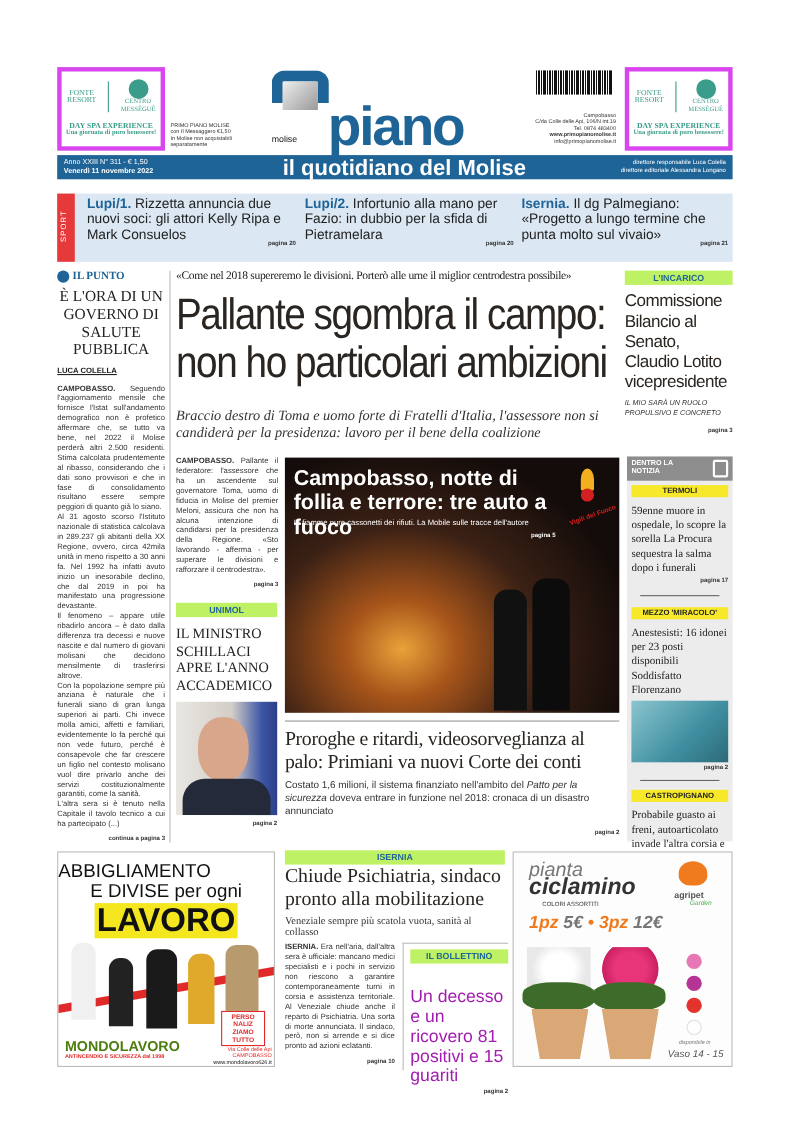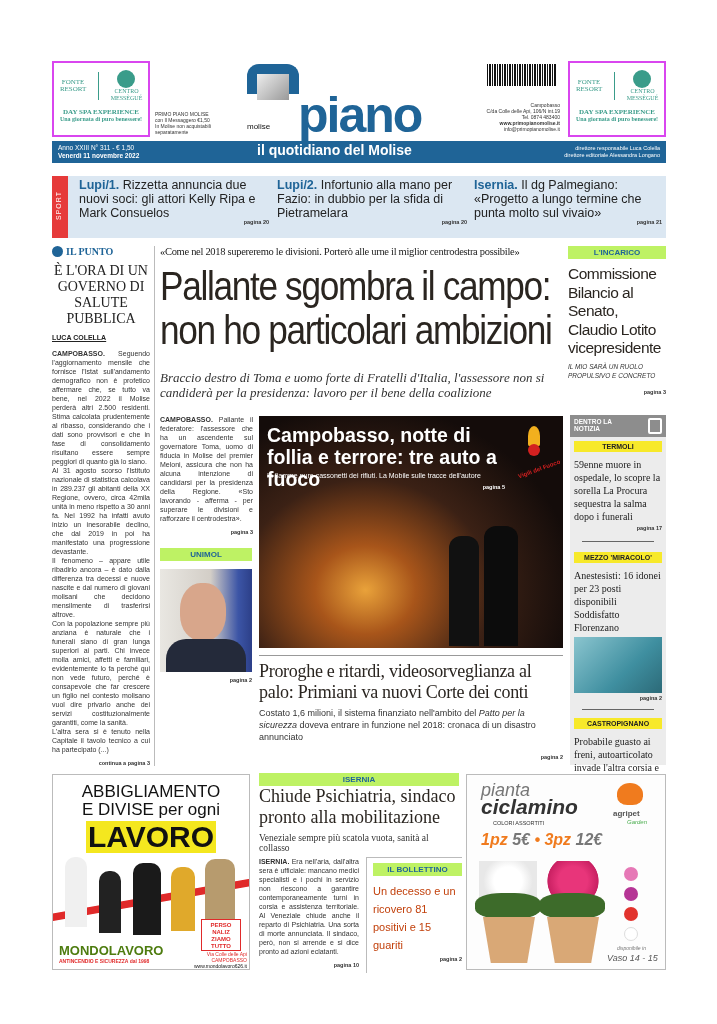--- a/index.html
+++ b/index.html
@@ -1,19 +1,19 @@
 <!DOCTYPE html>
 <html><head>
 <meta charset="utf-8">
 <style>
 *{box-sizing:border-box;margin:0;padding:0}
 body{width:717px;height:1024px;background:#fff;position:relative;overflow:hidden;font-family:"Liberation Sans",sans-serif;color:#222}
 .abs{position:absolute}
 .serif{font-family:Liberation Serif, serif}
-.ad-spa{border:2px solid #d946ef;background:#fff;width:98px;height:76px;text-align:center}
+.ad-spa{border:4px solid #d946ef;background:#fff;width:98px;height:76px;text-align:center}
 .ad-spa .logos{display:flex;justify-content:center;align-items:center;gap:6px;margin-top:6px;height:34px}
 .ad-spa .fonte{font-family:"Liberation Serif",serif;font-size:7px;color:#3a9c8a;line-height:7px}
 .ad-spa .sep{width:1px;height:28px;background:#3a9c8a}
 .ad-spa .circle{width:18px;height:18px;border-radius:50%;background:#3a9c8a;margin:0 auto}
 .ad-spa .centro{font-family:"Liberation Serif",serif;font-size:6px;color:#3a9c8a;line-height:7px}
 .ad-spa .day{font-family:"Liberation Serif",serif;font-weight:bold;color:#3a9c8a;font-size:7px;margin-top:5px}
 .ad-spa .una{font-family:"Liberation Serif",serif;font-weight:bold;color:#3a9c8a;font-size:6px}
 .tiny{font-size:5px;line-height:6px;color:#333}
 .bluebar{background:#1f6497;color:#fff}
 .pg{font-size:5.5px;font-weight:bold;color:#333;text-align:right}
@@ -71,21 +71,21 @@
   </div>
   <div class="day">DAY SPA EXPERIENCE</div>
   <div class="una">Una giornata di puro benessere!</div>
 </div>
 
 <div class="abs bluebar" style="left:52px;top:141px;width:614px;height:22px">
   <div class="abs" style="left:6px;top:3px;font-size:6.5px;line-height:8px">
     <div>Anno XXIII N° 311 - € 1,50</div>
     <div style="font-weight:bold">Venerdì 11 novembre 2022</div>
   </div>
-  <div class="abs" style="left:205px;top:1px;font-size:14px;font-weight:bold">il quotidiano del Molise</div>
+  <div class="abs" style="left:205px;top:1px;font-size:20px;font-weight:bold">il quotidiano del Molise</div>
   <div class="abs" style="right:6px;top:4px;font-size:5.5px;line-height:7px;text-align:right">
     <div>direttore responsabile Luca Colella</div>
     <div>direttore editoriale Alessandra Longano</div>
   </div>
 </div>
 
 <div class="abs" style="left:52px;top:176px;width:614px;height:62px;background:#dbe7f2">
   <div class="abs" style="left:0;top:0;width:16px;height:62px;background:#e63a3a">
     <div class="abs" style="left:3px;top:44px;transform:rotate(-90deg);transform-origin:left top;color:#fff;font-size:7px;letter-spacing:1px;white-space:nowrap">SPORT</div>
   </div>
@@ -139,20 +139,21 @@
   <div class="abs" style="right:58px;top:68px;color:#fff;font-size:5.5px;font-weight:bold">pagina 5</div>
   <div class="abs" style="right:14px;top:10px;width:30px;height:40px">
     <div style="width:12px;height:20px;margin:0 auto;background:#f2b01e;border-radius:50% 50% 10% 10%"></div>
     <div style="width:12px;height:12px;margin:-2px auto 0;background:#d32020;border-radius:50%"></div>
   </div>
   <div class="abs" style="right:2px;top:50px;color:#d32020;font-size:6px;font-weight:bold;transform:rotate(-20deg)">Vigili del Fuoco</div>
 </div>
 
 <div class="abs" style="left:160px;top:548px;width:92px">
   <div class="label-box">UNIMOL</div>
+  <div class="serif" style="font-size:13px;line-height:15.5px;margin-top:7px;color:#222">IL MINISTRO SCHILLACI APRE L'ANNO ACCADEMICO</div>
   <div style="margin-top:8px;width:92px;height:103px;background:linear-gradient(90deg,#e9e7e2 0%,#d3cec7 55%,#3c55a6 85%,#2c3f88 100%);position:relative">
     <div class="abs" style="left:20px;top:14px;width:46px;height:58px;border-radius:45%;background:#d8a68b"></div>
     <div class="abs" style="left:6px;top:70px;width:80px;height:33px;background:#242a3a;border-radius:20px 20px 0 0"></div>
   </div>
   <div class="pg" style="margin-top:5px">pagina 2</div>
 </div>
 
 <div class="abs" style="left:259px;top:655px;width:304px;height:1px;background:#999"></div>
 <div class="abs serif" style="left:259px;top:661px;width:304px;font-size:18px;line-height:21px;color:#2a2520;letter-spacing:-0.3px">Proroghe e ritardi, videosorveglianza al palo: Primiani va nuovi Corte dei conti</div>
 <div class="abs" style="left:259px;top:707px;width:304px;font-size:9px;line-height:12px;color:#333"><span>Costato 1,6 milioni, il sistema finanziato nell'ambito del </span><i>Patto per la sicurezza</i><span> doveva entrare in funzione nel 2018: cronaca di un disastro annunciato</span></div>
@@ -180,21 +181,21 @@
     <div style="height:56px;margin-top:3px;background:linear-gradient(135deg,#8bc5cf,#3f8fa0 60%,#2c6a78)"></div>
     <div class="pg" style="margin-top:2px">pagina 2</div>
     <div style="height:1px;background:#666;margin:8px 8px"></div>
     <div class="yellow">CASTROPIGNANO</div>
     <div class="serif" style="font-size:10px;line-height:13px;margin-top:6px;color:#222">Probabile guasto ai freni, autoarticolato invade l'altra corsia e travolge un'utilitaria</div>
     <div class="pg" style="margin-top:2px">pagina 7</div>
   </div>
 </div>
 
 <div class="abs" style="left:52px;top:774px;width:198px;height:196px;border:1px solid #bbb;background:#fff;overflow:hidden">
-  <div style="text-align:center;font-size:17px;line-height:18px;color:#111;margin-top:8px">ABBIGLIAMENTO</div>
+  <div style="font-size:17px;line-height:18px;color:#111;margin-top:8px">ABBIGLIAMENTO</div>
   <div style="text-align:center;font-size:17px;line-height:18px;color:#111">E DIVISE per ogni</div>
   <div style="margin:2px auto 0;width:130px;background:#f4e71f;text-align:center;font-size:30px;line-height:32px;font-weight:bold;color:#111">LAVORO</div>
   <div class="abs" style="left:0;top:100px;width:198px;height:60px;background:linear-gradient(170deg,transparent 40%,#e02a2a 41%,#e02a2a 48%,transparent 49%)"></div>
   <div class="abs" style="left:12px;top:82px;width:22px;height:70px;background:#f0f0f0;border-radius:10px 10px 0 0"></div>
   <div class="abs" style="left:46px;top:96px;width:22px;height:62px;background:#222;border-radius:10px 10px 0 0"></div>
   <div class="abs" style="left:80px;top:88px;width:28px;height:72px;background:#1a1a1a;border-radius:10px 10px 0 0"></div>
   <div class="abs" style="left:118px;top:92px;width:24px;height:64px;background:#e0a92b;border-radius:10px 10px 0 0"></div>
   <div class="abs" style="left:152px;top:84px;width:30px;height:60px;background:#b79b6e;border-radius:10px 10px 0 0"></div>
   <div class="abs" style="left:148px;top:144px;width:40px;height:32px;border:1px solid #e02a2a;background:#fff;color:#e02a2a;font-size:6px;font-weight:bold;text-align:center;line-height:7px;padding-top:2px">PERSO NALIZ ZIAMO TUTTO</div>
   <div class="abs" style="left:6px;top:168px;font-size:13px;font-weight:bold;color:#4d7c0f">MONDOLAVORO</div>
@@ -210,21 +211,21 @@
   <div class="label-box">ISERNIA</div>
   <div class="serif" style="font-size:18px;line-height:21px;margin-top:0;color:#2a2520">Chiude Psichiatria, sindaco pronto alla mobilitazione</div>
   <div class="serif" style="font-size:9.5px;margin-top:5px;color:#333">Veneziale sempre più scatola vuota, sanità al collasso</div>
 </div>
 <div class="abs" style="left:259px;top:857px;width:100px">
   <div class="body-text"><b>ISERNIA.</b> <span>Era nell'aria, dall'altra sera è ufficiale: mancano medici specialisti e i pochi in servizio non riescono a garantire contemporaneamente turni in corsia e assistenza territoriale. Al Veneziale chiude anche il reparto di Psichiatria. Una sorta di morte annunciata. Il sindaco, però, non si arrende e si dice pronto ad azioni eclatanti.</span></div>
   <div class="pg" style="margin-top:6px">pagina 10</div>
 </div>
 <div class="abs" style="left:366px;top:857px;width:96px;height:116px;border-left:1px solid #bbb;border-top:1px solid #bbb;padding:5px 0 0 6px">
   <div class="label-box">IL BOLLETTINO</div>
-  <div style="font-size:11px;line-height:18px;margin-top:6px;color:#c2410c">Un decesso e un ricovero 81 positivi e 15 guariti</div>
+  <div style="font-size:16px;line-height:18px;margin-top:22px;color:#a21caf">Un decesso e un ricovero 81 positivi e 15 guariti</div>
   <div class="pg" style="margin-top:2px">pagina 2</div>
 </div>
 
 <div class="abs" style="left:466px;top:774px;width:200px;height:196px;border:1px solid #bbb;background:#fdfdfd;overflow:hidden">
   <div class="abs" style="left:14px;top:6px;font-size:18px;font-style:italic;color:#777;line-height:18px">pianta</div>
   <div class="abs" style="left:14px;top:20px;font-size:21px;font-style:italic;font-weight:bold;color:#333">ciclamino</div>
   <div class="abs" style="left:26px;top:45px;font-size:5.5px;color:#333">COLORI ASSORTITI</div>
   <div class="abs" style="left:150px;top:8px;width:26px;height:22px;background:#f07b1e;border-radius:50% 50% 40% 40%"></div>
   <div class="abs" style="left:146px;top:34px;font-size:8px;font-weight:bold;color:#555">agripet</div>
   <div class="abs" style="left:160px;top:44px;font-size:6px;font-style:italic;color:#4bae4f">Garden</div>

